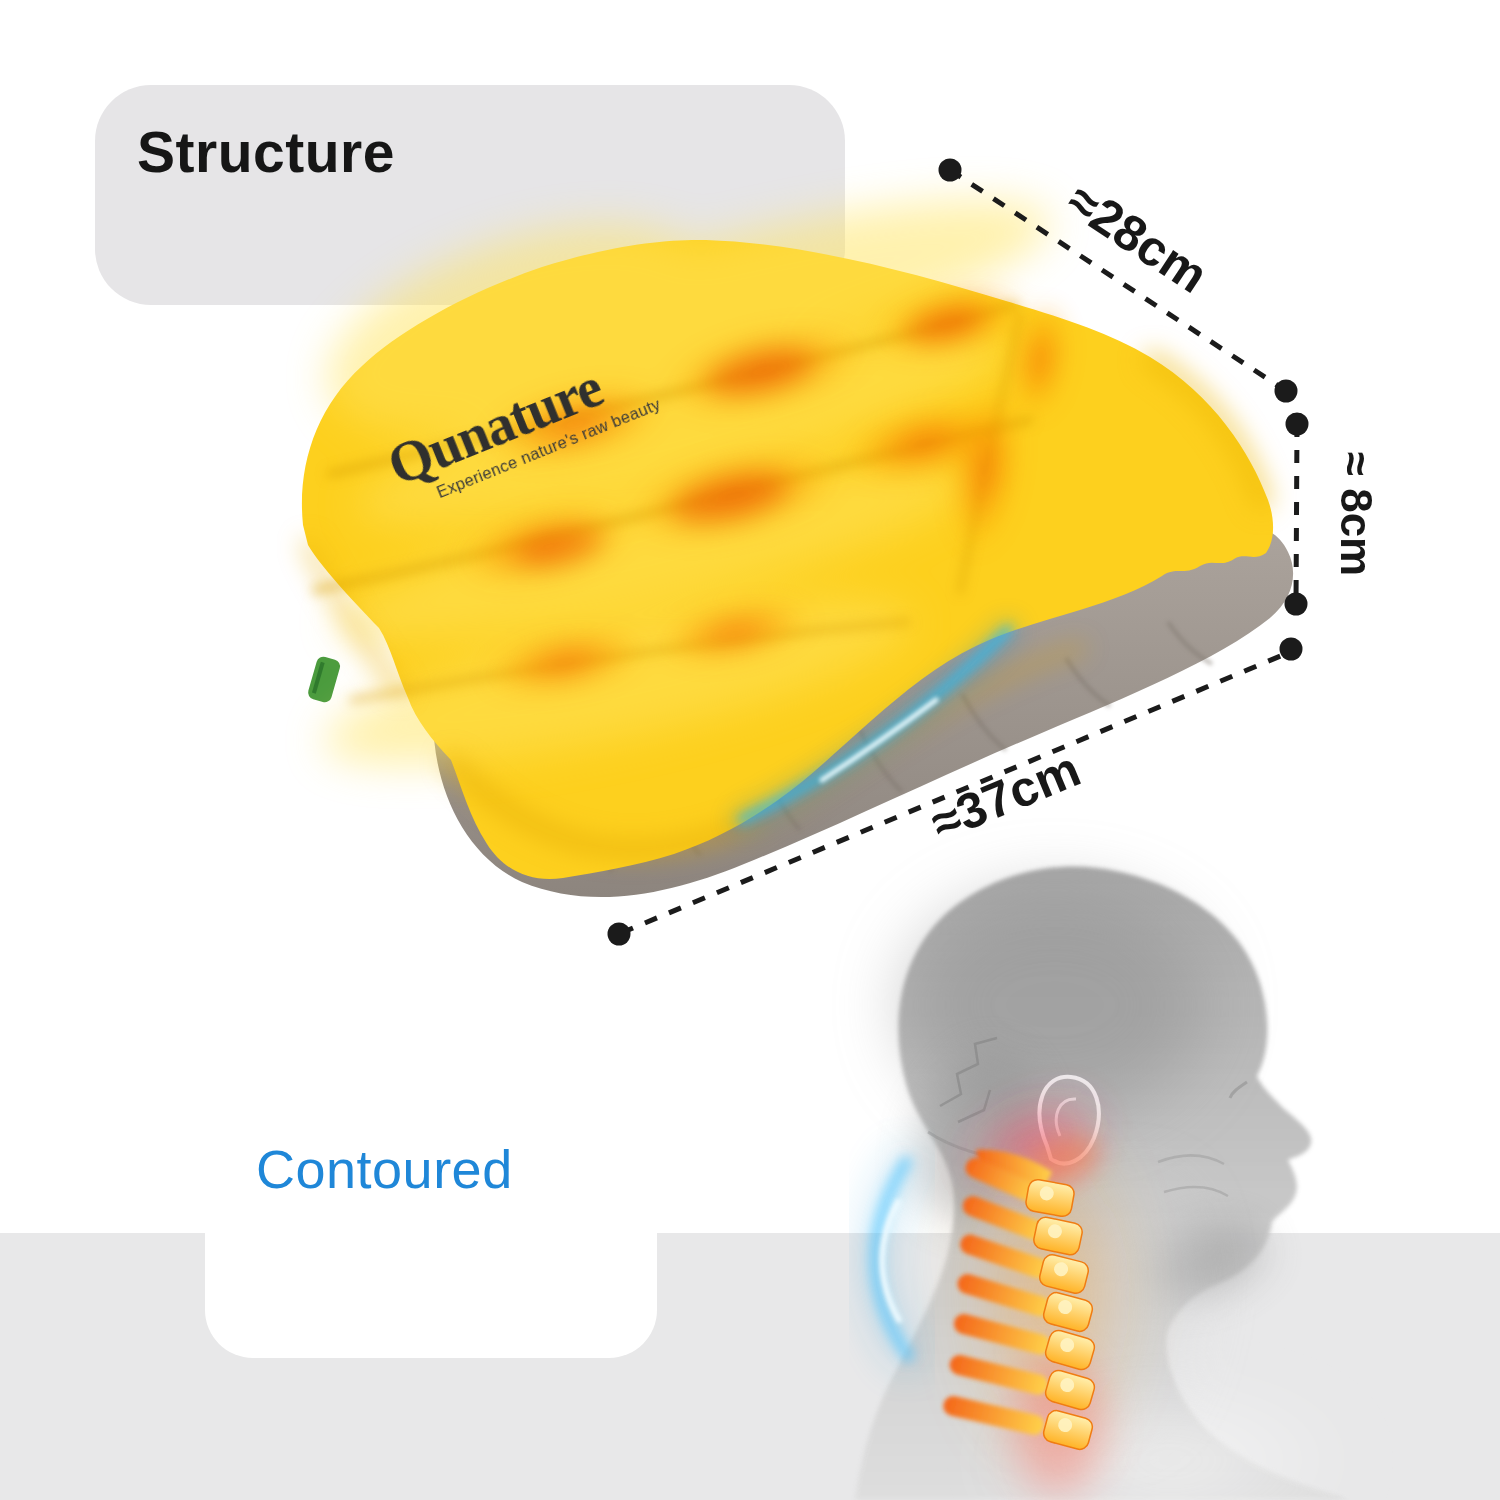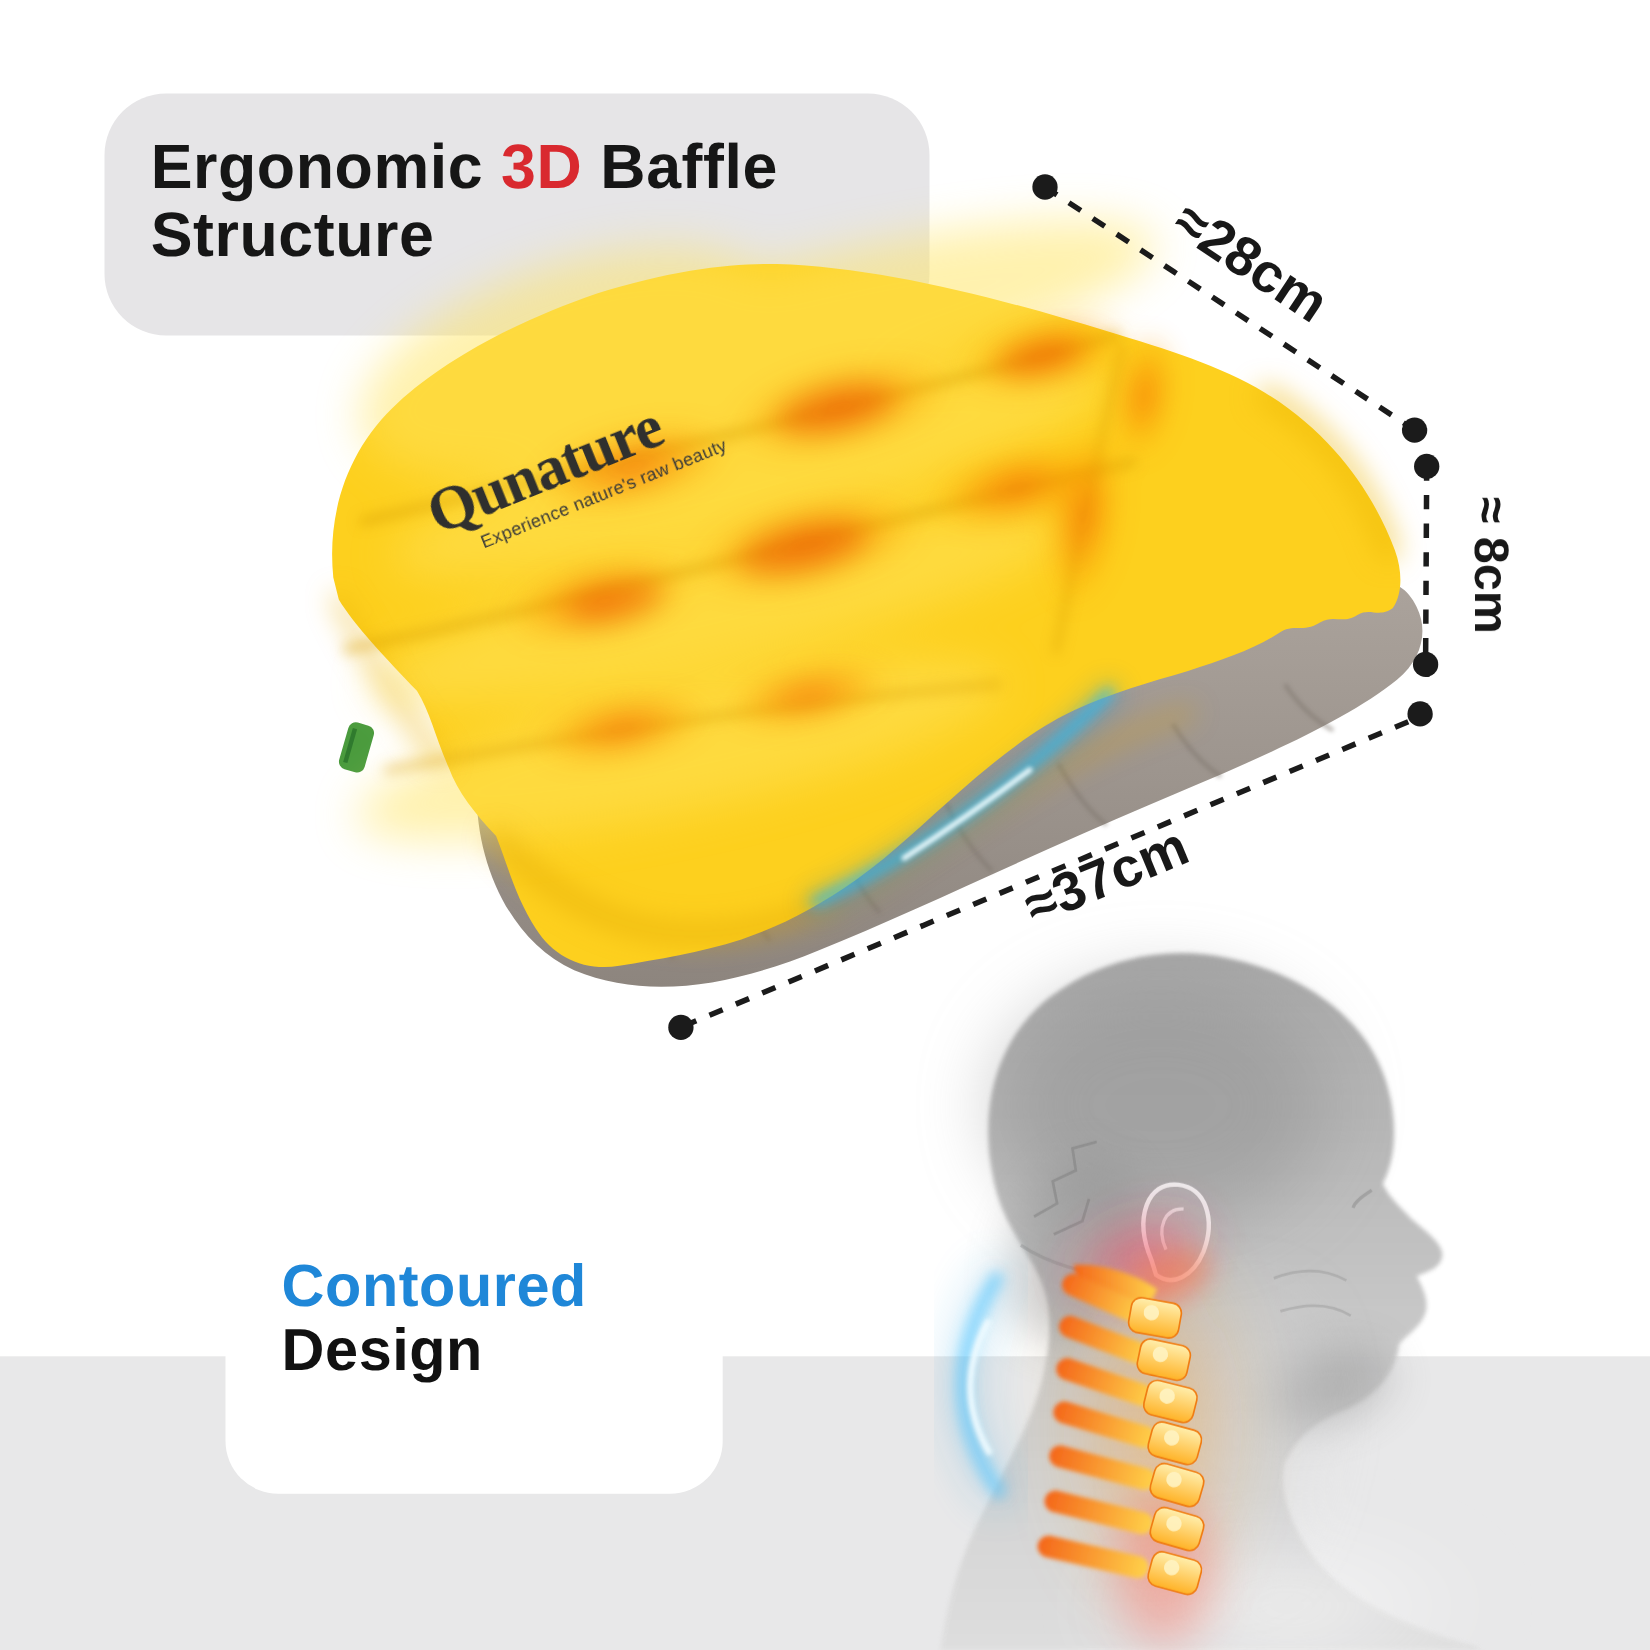--- a/index.html
+++ b/index.html
@@ -4,36 +4,35 @@
 <style>
   html,body{margin:0;padding:0;background:#ffffff;}
   .canvas{position:relative;width:1500px;height:1500px;background:#ffffff;overflow:hidden;
           font-family:"Liberation Sans","DejaVu Sans",sans-serif;}
   .gray-band{position:absolute;left:0;top:1233px;width:1500px;height:267px;background:#e8e8e9;}
   .white-card{position:absolute;left:205px;top:1060px;width:452px;height:298px;background:#ffffff;border-radius:48px;}
   .title-box{position:absolute;left:95px;top:85px;width:750px;height:220px;background:#e6e5e7;
              border-radius:56px;box-sizing:border-box;padding:36px 0 0 42px;}
   .title-line{font-size:57px;font-weight:800;line-height:62px;color:#161616;letter-spacing:.5px;white-space:nowrap;}
   .hl-red{color:#d9292f;}
-  .feature{position:absolute;left:256px;top:1140px;font-size:54px;font-weight:700;line-height:58px;letter-spacing:.5px;white-space:nowrap;}
+  .feature{position:absolute;left:256px;top:1140px;font-size:54px;font-weight:400;line-height:58px;letter-spacing:.5px;white-space:nowrap;}
   .feature .blue{color:#1f87d8;display:block;}
   .feature .dark{color:#111111;display:block;}
   svg.scene{position:absolute;left:0;top:0;width:1500px;height:1500px;}
   .dim-label{font-weight:bold;fill:#181818;}
 </style>
 </head>
 <body>
 
 <div class="canvas">
 
   <div class="gray-band"></div>
   <div class="white-card"></div>
 
   <div class="title-box">
-    <div class="title-line"><span>Ergonomic </span><span class="hl-red">3D</span><span> Baffle</span></div>
     <div class="title-line">Structure</div>
   </div>
 
   <svg class="scene" viewBox="0 0 1500 1500">
     <defs>
       <linearGradient id="gUnder" x1="0" y1="0" x2="0" y2="1">
         <stop offset="0" stop-color="#aba39c"></stop>
           <stop offset="1" stop-color="#8d857e"></stop>
       </linearGradient>
       <linearGradient id="gHead" x1="0" y1="0" x2="0" y2="1">
@@ -258,16 +257,15 @@
         <circle cx="619" cy="934" r="11.5"></circle>
       </g>
       <text class="dim-label" transform="translate(1128,252) rotate(33.5)" text-anchor="middle" font-size="50">≈28cm</text>
       <text class="dim-label" transform="translate(1341,514) rotate(90)" text-anchor="middle" font-size="44">≈ 8cm</text>
       <text class="dim-label" transform="translate(1012,812) rotate(-22.5)" text-anchor="middle" font-size="50">≈37cm</text>
     </g>
   </svg>
 
   <div class="feature">
     <span class="blue">Contoured</span>
-    <span class="dark">Design</span>
   </div>
 
 </div>
 
 </body></html>

